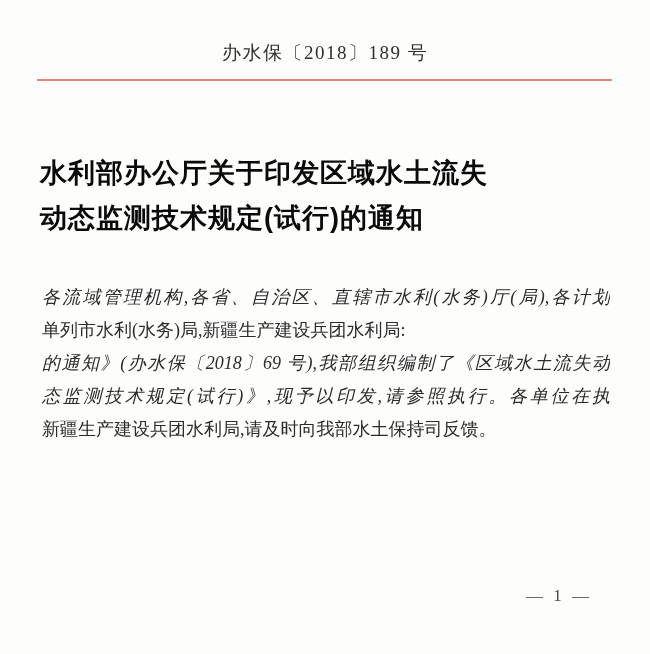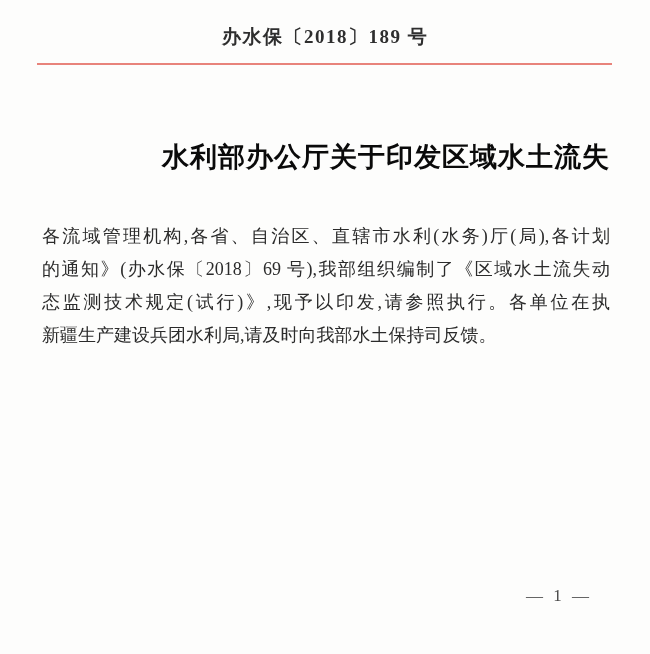--- a/index.html
+++ b/index.html
@@ -11,35 +11,34 @@
     position: relative;
     width: 650px;
     height: 654px;
     margin: 0;
     background: #fdfdfc;
     overflow: hidden;
     color: #262626;
     font-family: "Liberation Serif", "DejaVu Serif", serif;
   }
   .doc-number {
-    padding-top: 24px;
+    padding-top: 40px;
     text-align: center;
     font-size: 19px;
     letter-spacing: 1.5px;
     color: #2e2e2e;
-    font-weight: bold;
   }
   .red-divider {
     height: 2px;
     background: #e8837b;
     margin: 13px 38px 0 37px;
   }
   .title {
     margin: 70px 40px 0 40px;
-    text-align: right;
+    text-align: left;
     font-family: "Liberation Sans", "DejaVu Sans", sans-serif;
     font-weight: bold;
     font-size: 27px;
     line-height: 45px;
     color: #0a0a0a;
     letter-spacing: 1px;
   }
   .title-line { display: block; }
   .body {
     margin: 40px 40px 0 42px;
@@ -47,20 +46,21 @@
     line-height: 33px;
     color: #2b2b2b;
   }
   .line {
     height: 33px;
     overflow: hidden;
     text-align: justify;
   }
   .line.full {
     text-align-last: justify;
+    font-style: italic;
   }
   .line.indent {
     text-indent: 2em;
   }
   .line.contact-gap {
     margin-top: 7px;
   }
   .page-number {
     position: absolute;
     right: 58px;
@@ -74,24 +74,26 @@
 <body>
 
 <div class="page">
 
   <div class="doc-number">办水保〔2018〕189 号</div>
 
   <div class="red-divider"></div>
 
   <h1 class="title">
     <span class="title-line">水利部办公厅关于印发区域水土流失</span>
+    <span class="title-line">动态监测技术规定(试行)的通知</span>
   </h1>
 
   <div class="body">
     <div class="line full">各流域管理机构,各省、自治区、直辖市水利(水务)厅(局),各计划</div>
+    <div class="line">单列市水利(水务)局,新疆生产建设兵团水利局:</div>
     <div class="line full">的通知》(办水保〔2018〕69 号),我部组织编制了《区域水土流失动</div>
     <div class="line full">态监测技术规定(试行)》,现予以印发,请参照执行。各单位在执</div>
     <div class="line">新疆生产建设兵团水利局,请及时向我部水土保持司反馈。</div>
   </div>
 
   <div class="page-number">— 1 —</div>
 
 </div>
 
 </body></html>

